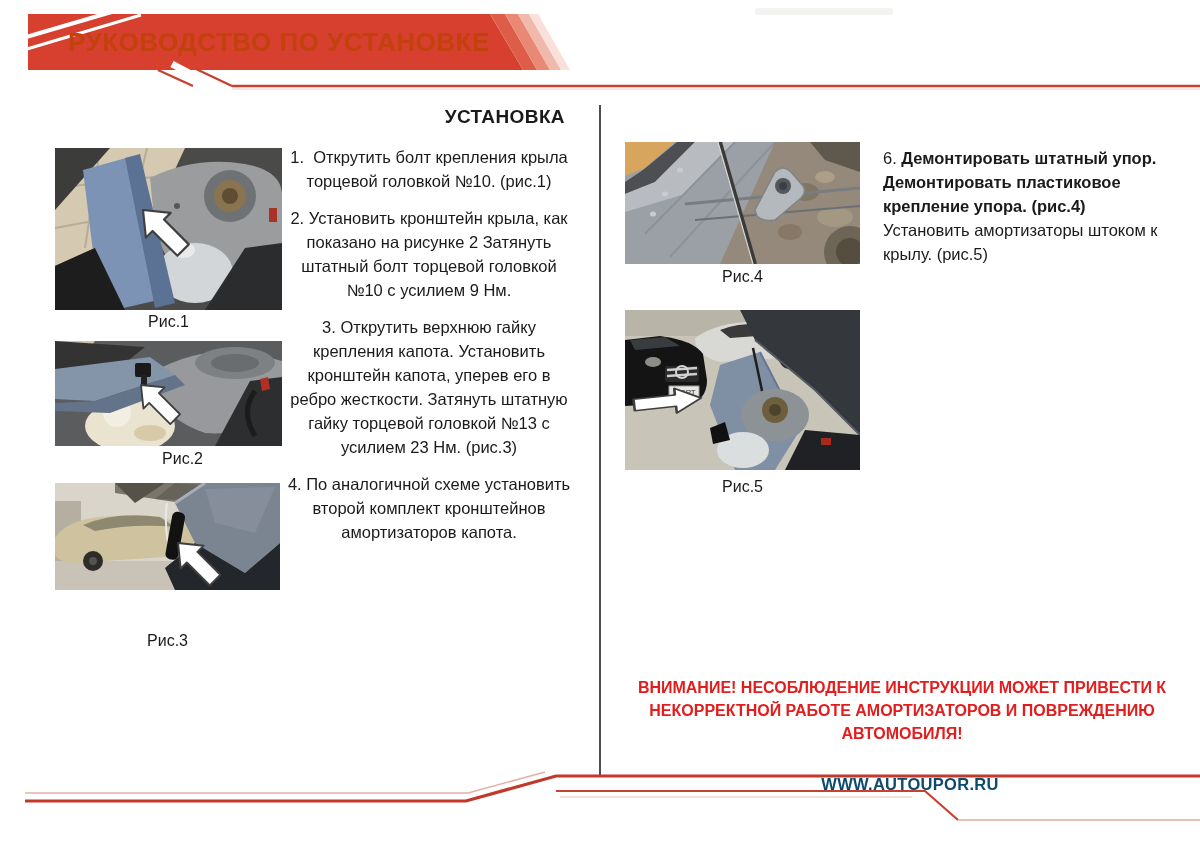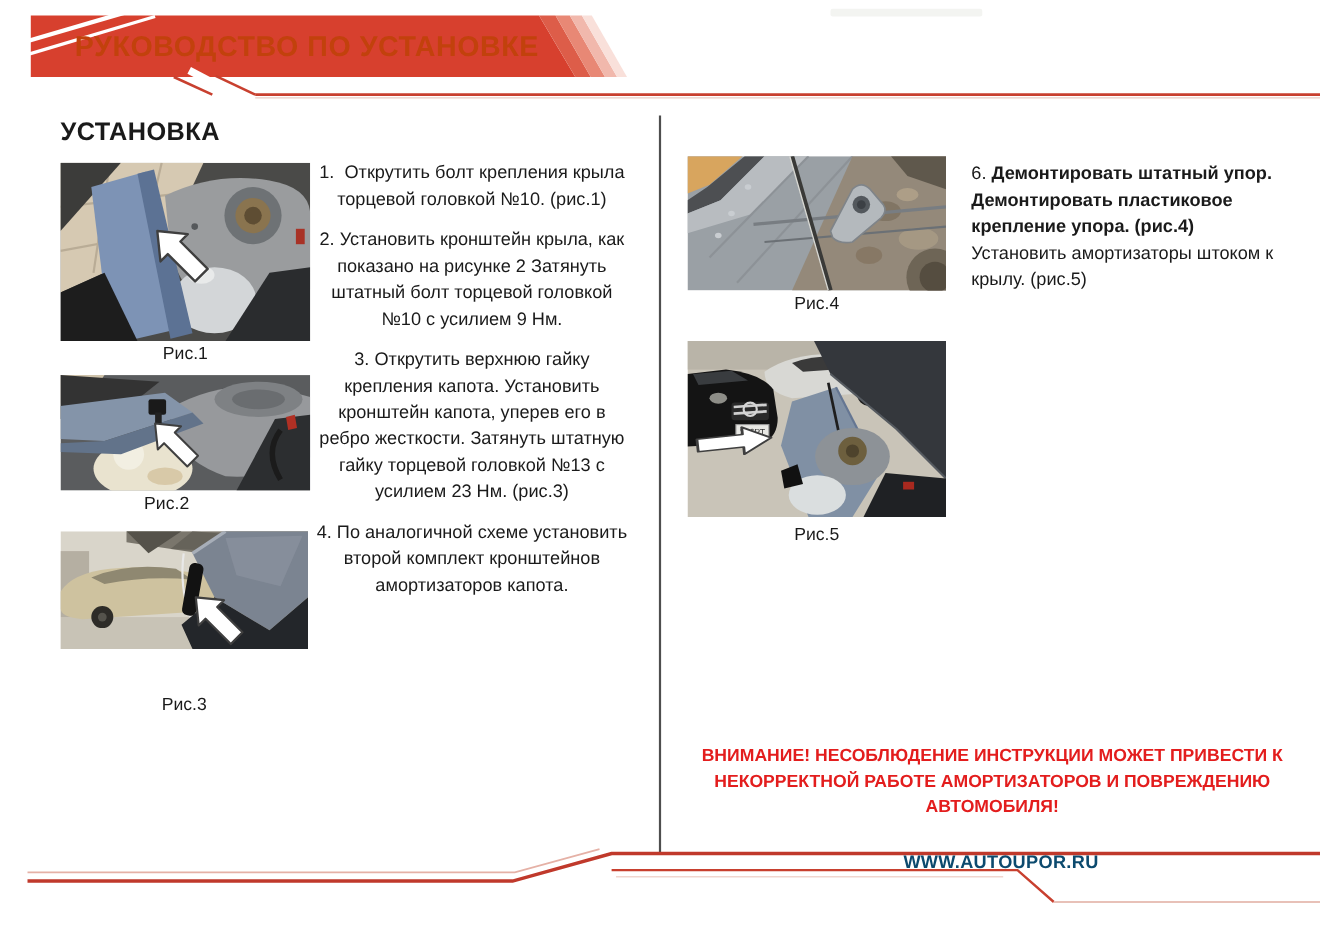--- a/index.html
+++ b/index.html
@@ -8,22 +8,22 @@
     font-family:"Liberation Sans",sans-serif;color:#1a1a1a;
   }
   .abs{position:absolute;}
   .banner-title{
     position:absolute;left:68px;top:27px;width:440px;
     font-size:26px;font-weight:bold;color:#c2410c;letter-spacing:.5px;white-space:nowrap;
   }
   .faint-artifact{position:absolute;left:755px;top:8px;width:138px;height:7px;background:#f3f4f1;border-radius:2px;}
   .divider{position:absolute;left:599px;top:105px;width:2px;height:670px;background:#4e4e4e;}
   .section-heading{
-    position:absolute;left:55px;top:106px;width:510px;text-align:left;
-    font-size:23px;font-weight:bold;letter-spacing:.4px;
+    position:absolute;left:55px;top:106px;width:510px;text-align:right;
+    font-size:19px;font-weight:bold;letter-spacing:.4px;
   }
   .photo{position:absolute;display:block;}
   .caption{position:absolute;font-size:16px;text-align:center;color:#1a1a1a;}
   .steps{position:absolute;left:287px;top:145px;width:284px;text-align:center;}
   .steps p{
     margin:0 0 13px 0;font-size:16.5px;line-height:24px;white-space:pre-wrap;
   }
   .step6{
     position:absolute;left:883px;top:146px;width:276px;
     font-size:16.5px;line-height:24px;
@@ -108,21 +108,21 @@
     <polygon points="40,60 120,34 130,44 55,72 0,70 0,62" fill="#62738a"></polygon>
     <rect x="80" y="22" width="16" height="14" rx="2" fill="#1a1a1a"></rect>
     <rect x="86" y="34" width="6" height="10" fill="#222222"></rect>
     <polygon points="195,40 227,36 227,105 160,105" fill="#2c2e30"></polygon>
     <path d="M200,50 Q185,70 200,95" stroke="#1b1b1b" stroke-width="5" fill="none"></path>
     <polygon points="205,38 213,36 215,48 207,50" fill="#b03024"></polygon>
     <g transform="translate(86,44) rotate(-135) scale(1.15)">
       <polygon points="0,0 -16,-13 -16,-6 -42,-6 -42,6 -16,6 -16,13" fill="#ffffff" stroke="#3f3f3f" stroke-width="1.6" stroke-linejoin="round"></polygon>
     </g>
   </svg>
-  <div class="caption" style="left:38px;top:450px;width:227px">Рис.2</div>
+  <div class="caption" style="left:69px;top:450px;width:227px">Рис.2</div>
 
   <svg class="photo" style="left:55px;top:483px" width="225" height="107" viewBox="0 0 225 107">
     <rect width="225" height="107" fill="#d9d5ca"></rect>
     <rect x="0" y="78" width="225" height="29" fill="#c8c3b6"></rect>
     <polygon points="60,0 225,0 225,8 140,22 60,10" fill="#7a766c"></polygon>
     <polygon points="60,0 110,0 80,20" fill="#55524a"></polygon>
     <polygon points="120,0 170,4 150,18 100,16" fill="#66635a"></polygon>
     <rect x="0" y="18" width="26" height="60" fill="#b5afa2"></rect>
     <path d="M0,55 Q10,38 45,34 Q90,30 130,40 L150,52 Q150,66 140,72 L20,80 Q0,78 0,70 Z" fill="#cec29f"></path>
     <path d="M28,42 Q60,28 105,34 L120,44 Q80,40 40,48 Z" fill="#8f8871"></path>

